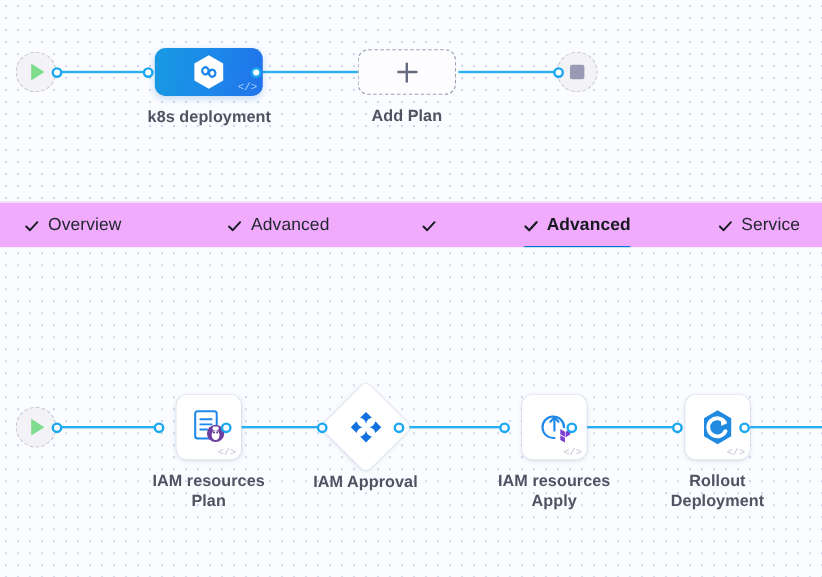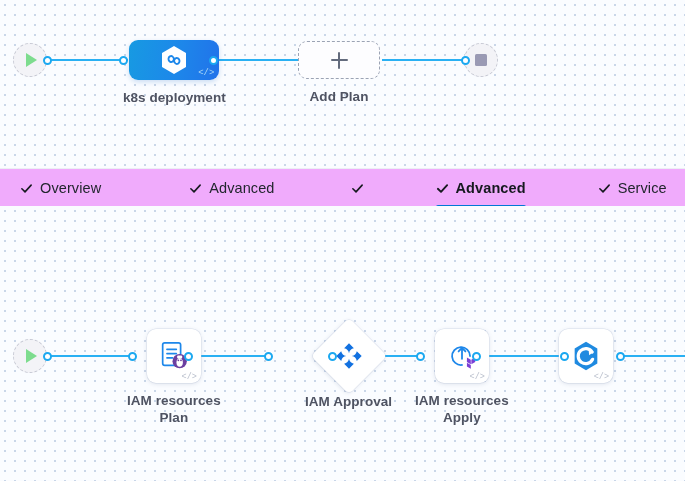--- a/index.html
+++ b/index.html
@@ -349,21 +349,21 @@
           <circle cx="25.4" cy="22.6" r="0.95" fill="#6b3fa0"></circle>
         </svg>
         <span class="code-badge">&lt;/&gt;</span>
       </div>
       <div class="node-label">IAM resources
 Plan</div>
     </div>
     <div class="port" style="left:128px; top:145.5px;"></div>
     <div class="port" style="left:184px; top:145.5px;"></div>
 
-    <div class="node-wrap" style="left:261px; top:112px;margin-left:44px;">
+    <div class="node-wrap" style="left:261px; top:112px;">
       <div class="diamond-holder">
         <div class="diamond-card">
           <div class="diamond-inner">
             <svg width="30" height="30" viewBox="0 0 32 32">
               <g fill="#1271e0">
                 <path d="M16 2.5 L21.2 7.7 A6.6 6.6 0 0 0 16 13 A6.6 6.6 0 0 0 10.8 7.7 Z"></path>
                 <path d="M29.5 16 L24.3 21.2 A6.6 6.6 0 0 0 19 16 A6.6 6.6 0 0 0 24.3 10.8 Z"></path>
                 <path d="M16 29.5 L10.8 24.3 A6.6 6.6 0 0 0 16 19 A6.6 6.6 0 0 0 21.2 24.3 Z"></path>
                 <path d="M2.5 16 L7.7 10.8 A6.6 6.6 0 0 0 13 16 A6.6 6.6 0 0 0 7.7 21.2 Z"></path>
               </g>
@@ -400,18 +400,20 @@
 
     <div class="node-wrap" style="left:559px; top:123px;">
       <div class="step-card">
         <svg width="34" height="34" viewBox="0 0 36 36">
           <polygon points="18,3 30,10 30,26 18,33 6,26 6,10" fill="#1f8ae0"></polygon>
           <path d="M24.5 13.8 A8 8 0 1 0 25 21.5" fill="none" stroke="#ffffff" stroke-width="3.4" stroke-linecap="round"></path>
           <path d="M20.6 10.6 L26.2 13.6 L21.4 17.2 Z" fill="#ffffff"></path>
         </svg>
         <span class="code-badge">&lt;/&gt;</span>
       </div>
+      <div class="node-label">Rollout
+Deployment</div>
     </div>
     <div class="port" style="left:560px; top:145.5px;"></div>
     <div class="port" style="left:616px; top:145.5px;"></div>
   </div>
 
 </div>
 
 </body></html>

